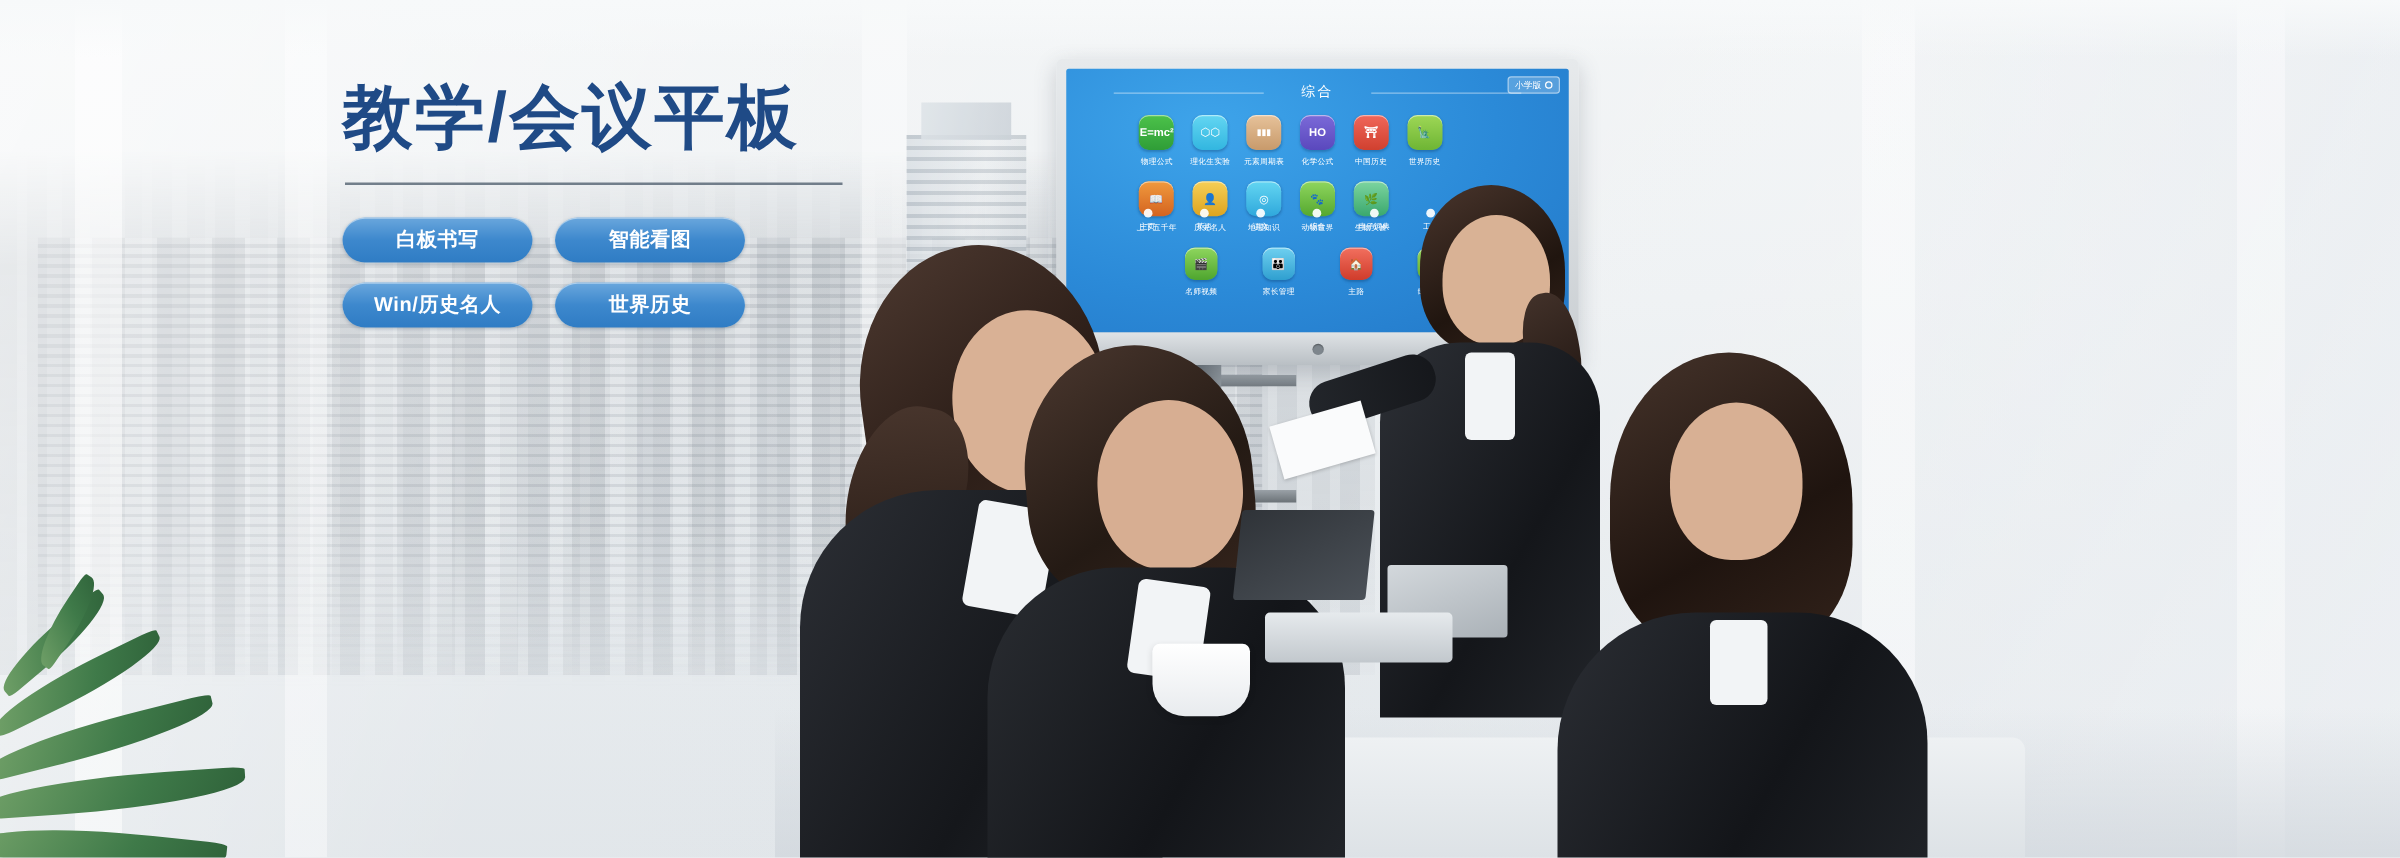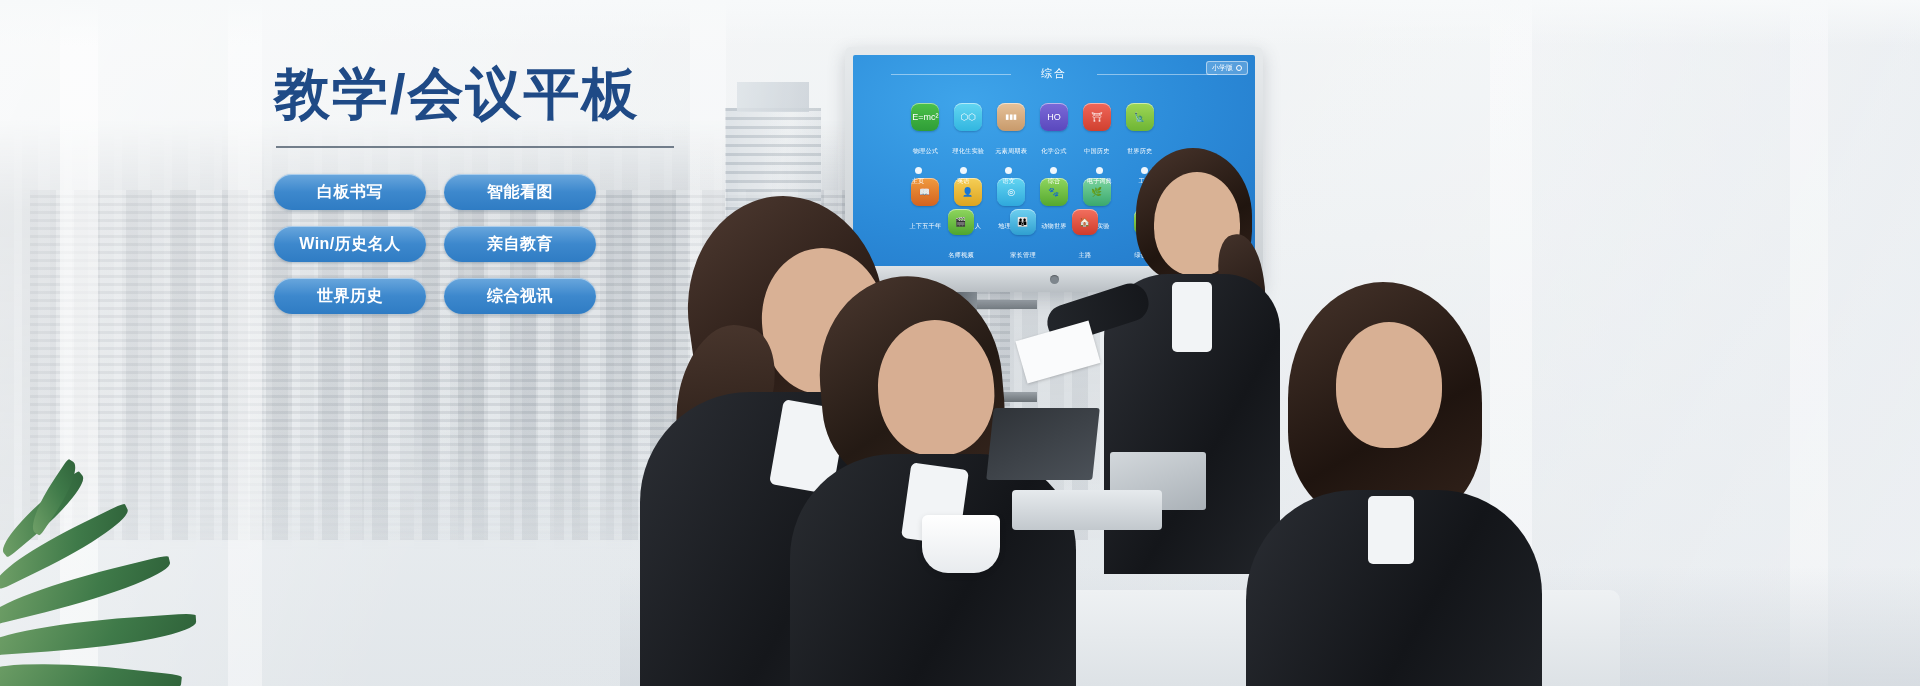--- a/index.html
+++ b/index.html
@@ -174,25 +174,25 @@
   .badge-dot { width:6px;height:6px;border-radius:50%;border:1px solid #fff; }
 
   .app-grid {
     position:absolute; left:50%; transform:translateX(-50%); top:32px;
     width: 300px;
     display:grid; grid-template-columns: repeat(7, 1fr); gap: 6px 0;
     justify-items:center;
   }
   .app { width:38px; text-align:center; }
   .app-ic {
-    width:28px; height:28px; margin:16px auto; border-radius:8px;
+    width:28px; height:28px; margin:5px auto; border-radius:8px;
     position:relative; overflow:hidden;
     box-shadow: inset 0 1px 0 rgba(255,255,255,.5), 0 1px 2px rgba(0,40,80,.28);
     display:flex; align-items:center; justify-content:center;
-    color:#fff; font-size:9px; font-weight:400;
+    color:#fff; font-size:9px; font-weight:700;
   }
   .app-lb { margin-top:3px; font-size:6.2px; color:#fff; letter-spacing:.2px; white-space:nowrap; }
 
   .dock {
     position:absolute; left:50%; transform:translateX(-50%); top:112px;
     width: 312px; display:flex; justify-content:space-between;
   }
   .dock-item { text-align:center; width:40px; }
   .dock-dot { width:7px;height:7px;border-radius:50%;background:#fff; margin:0 auto 3px; opacity:.92; }
   .dock-lb { font-size:6.2px; color:#fff; }
@@ -304,23 +304,21 @@
   <div class="floor"></div>
 
   <div class="panel">
     <div class="headline">教学/会议平板</div>
     <div class="rule"></div>
 
     <div class="btn-grid">
       <div class="pill">白板书写</div>
       <div class="pill">智能看图</div>
       <div class="pill">Win/历史名人</div>
-      <div class="pill">亲自教育</div>
       <div class="pill">世界历史</div>
-      <div class="pill">综合视讯</div>
     </div>
   </div>
 
   <div class="ifp-stand-bar2"></div>
   <div class="ifp-stand"></div>
   <div class="ifp-stand-bar"></div>
   <div class="ifp-foot"></div>
 
   <div class="ifp">
     <div class="ifp-inner">

